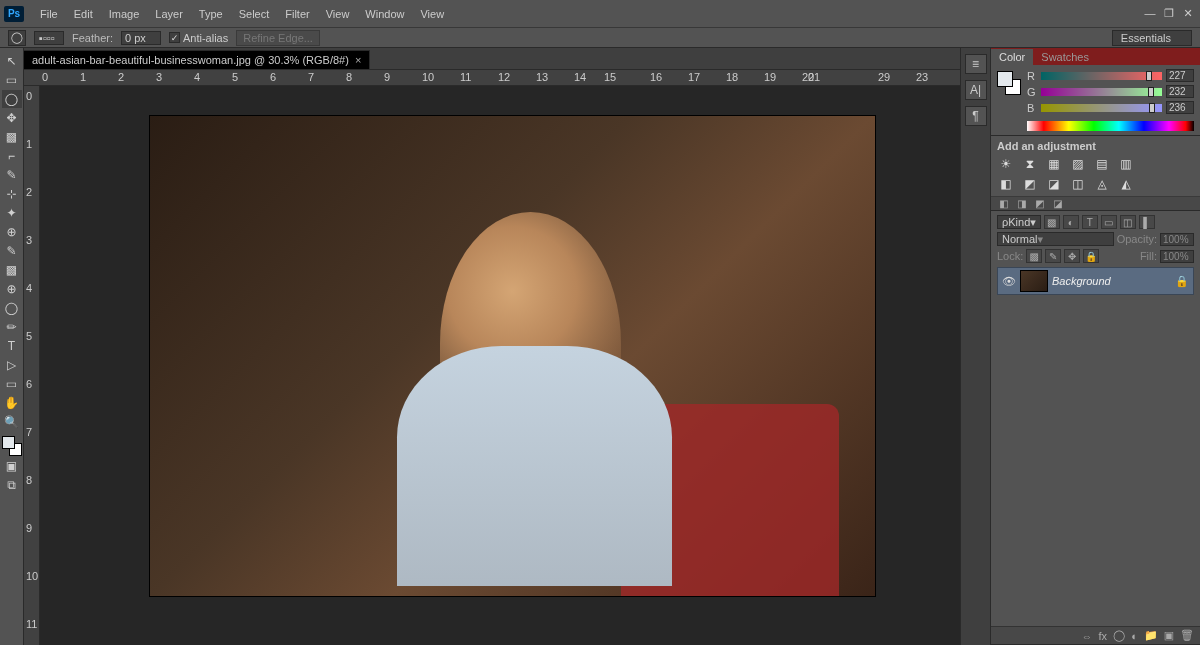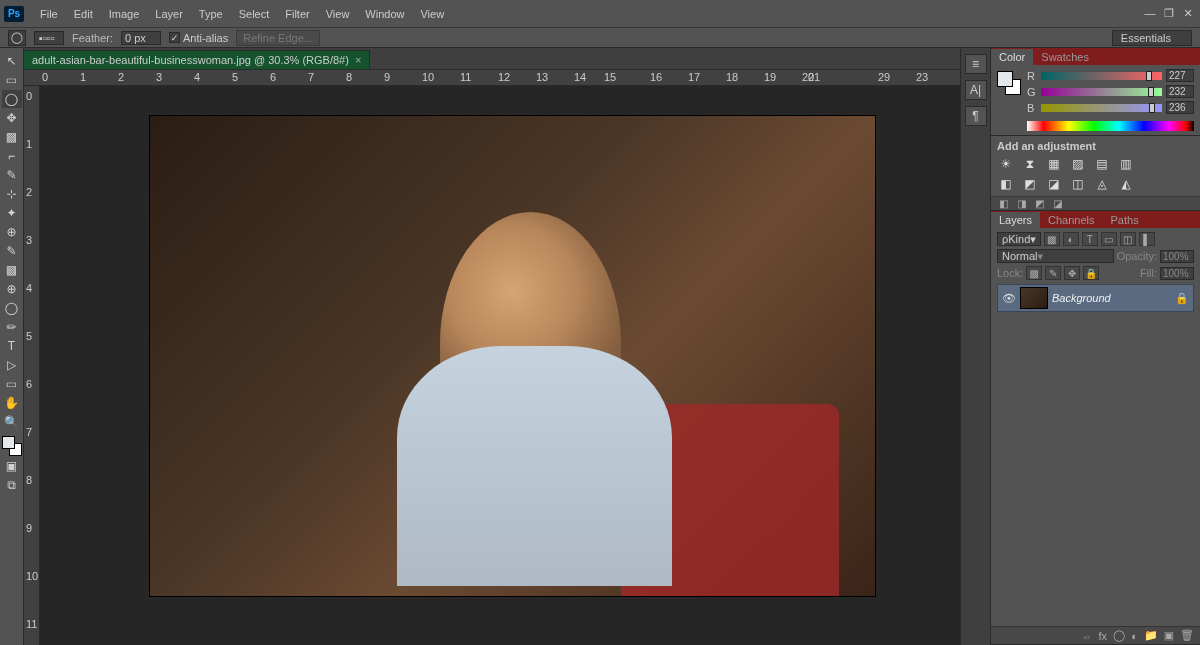--- a/index.html
+++ b/index.html
@@ -31,21 +31,21 @@
 .toolbox { width: 24px; background: #535353; border-right: 1px solid #2a2a2a; display: flex; flex-direction: column; align-items: center; padding-top: 4px; gap: 1px; }
 .tool { width: 20px; height: 18px; display: flex; align-items: center; justify-content: center; cursor: default; color: #d0d0d0; font-size: 12px; }
 .tool.active { background: #3f3f3f; }
 .swatches-tool { position: relative; width: 20px; height: 20px; margin-top: 4px; }
 .swatch-fg { position: absolute; width: 13px; height: 13px; background: #e3e8ec; border: 1px solid #000; top: 0; left: 0; z-index: 2; }
 .swatch-bg { position: absolute; width: 13px; height: 13px; background: #fff; border: 1px solid #000; bottom: 0; right: 0; }
 
 
 .doc-area { flex: 1; display: flex; flex-direction: column; background: #262626; min-width: 0; }
 .doc-tabs { height: 22px; background: #3f3f3f; display: flex; align-items: flex-end; border-bottom: 1px solid #2a2a2a; }
-.doc-tab { background: #14532d; padding: 3px 8px; display: flex; align-items: center; gap: 6px; border-top: 1px solid #2a2a2a; border-right: 1px solid #2a2a2a; }
+.doc-tab { background: #000000; padding: 3px 8px; display: flex; align-items: center; gap: 6px; border-top: 1px solid #2a2a2a; border-right: 1px solid #2a2a2a; }
 .doc-tab .close { cursor: default; color: #aaa; }
 .ruler-h { height: 16px; background: #414141; border-bottom: 1px solid #2a2a2a; position: relative; overflow: hidden; font-size: 9px; color: #aaa; }
 .ruler-h span { position: absolute; top: 1px; }
 .canvas-row { flex: 1; display: flex; min-height: 0; }
 .ruler-v { width: 16px; background: #414141; border-right: 1px solid #2a2a2a; position: relative; font-size: 9px; color: #aaa; }
 .ruler-v span { position: absolute; left: 2px; }
 .canvas-wrap { flex: 1; background: #262626; position: relative; overflow: hidden; }
 .image { position: absolute; left: 110px; top: 30px; width: 725px; height: 480px; background: linear-gradient(135deg,#2a1d14 0%, #4a3626 40%, #6b4a32 60%, #3a2418 100%); box-shadow: 0 0 0 1px #000; overflow: hidden; }
 .image::before { content:""; position:absolute; left:40%; top:20%; width:25%; height:55%; background: radial-gradient(circle at 40% 30%, #d4a574 0%, #b8865a 30%, transparent 70%); border-radius: 50% 50% 40% 40%; }
 .image::after { content:""; position:absolute; left:34%; top:48%; width:38%; height:50%; background: linear-gradient(#c5d3df,#aeb9c3); border-radius: 38% 38% 0 0; }
@@ -304,25 +304,20 @@
           <div class="adj-bottom">
             <span>◧</span>
             <span>◨</span>
             <span>◩</span>
             <span>◪</span>
           </div>
         </div>
       </div>
 
       <div class="panel layers-panel">
-        <div class="panel-tabs">
-          <div class="ptab active">Layers</div>
-          <div class="ptab">Channels</div>
-          <div class="ptab">Paths</div>
-        </div>
         <div class="panel-body layers-body">
           <div class="layers-controls">
             <div class="lc-row">
               <div class="lc-sel">ρ <span>Kind</span> ▾</div>
               <div class="lc-ic">▩</div>
               <div class="lc-ic">◐</div>
               <div class="lc-ic">T</div>
               <div class="lc-ic">▭</div>
               <div class="lc-ic">◫</div>
               <div class="lc-ic">▌</div>

